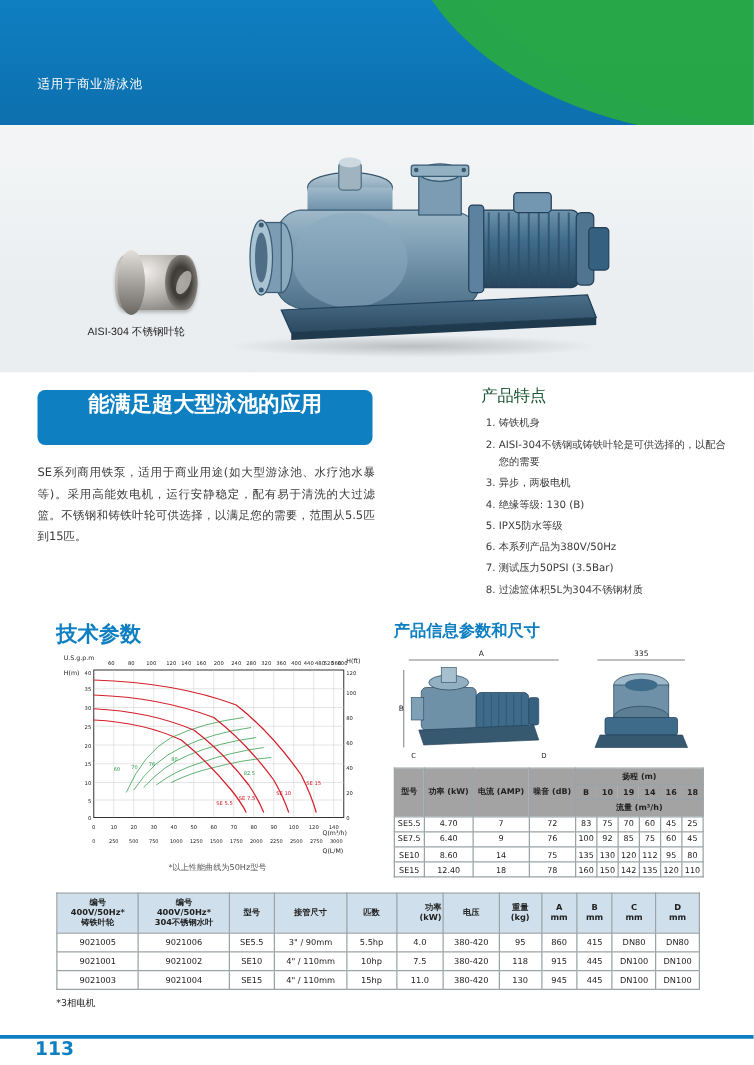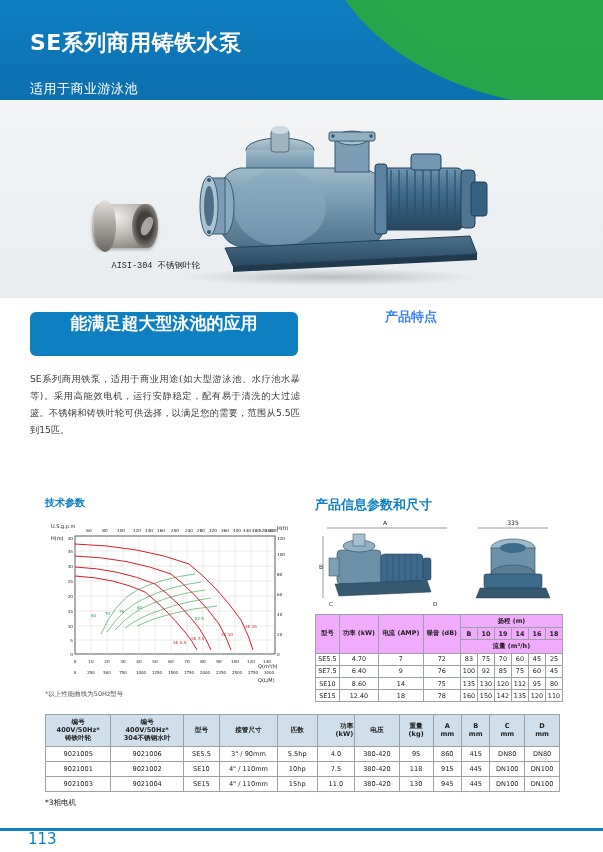--- a/index.html
+++ b/index.html
@@ -43,23 +43,22 @@
     font-family:"DejaVu Sans", sans-serif;
     text-shadow:0 1px 1px rgba(0,0,0,.08);
   }
   .title-main {
     position:absolute; left:30px; top:28px;
     color:#fff; font-size:22px; font-weight:bold; letter-spacing:.5px;
     font-family:"DejaVu Sans", sans-serif;
   }
   .title-sub {
     position:absolute; left:30px; top:60px;
-    color:#fff; font-size:13px; letter-spacing:.5px;
-    font-family:"DejaVu Sans", sans-serif;
-    margin-top:20px;
+    color:#fff; font-size:10px; letter-spacing:.5px;
+    font-family:"DejaVu Sans", sans-serif;
   }
 
   
   .hero {
     position:relative;
     height: 198px;
     background: linear-gradient(180deg,#f3f5f6 0%, #eceff1 60%, #e9edef 100%);
     overflow:hidden;
   }
   .hero-shadow {
@@ -87,22 +86,22 @@
     position:absolute; left:50px; top:18px; width:10px; height:20px;
     background:#d9d6d2; border-radius:50%; transform:rotate(25deg); opacity:.65;
   }
   .impeller-cap2 {
     position:absolute; left:2px; top:2px; width:22px; height:52px;
     background: linear-gradient(180deg,#e3e0dc,#9a9691 60%,#6b6864);
     border-radius:50%;
   }
   .impeller-caption {
     position:absolute; left:70px; top:160px; width:130px;
-    text-align:right; font-size:8.5px; color:#231f20;
-    font-family:Liberation Mono, monospace;
+    text-align:left; font-size:8.5px; color:#231f20;
+    font-family:Liberation Sans, sans-serif;
   }
 
   
   .mid { position:relative; height:200px; background:#fff; }
 
   .callout {
     position:absolute; left:30px; top:14px; width:268px; height:44px;
     background:#0e7fc1; border-radius:6px;
     display:flex; align-items:flex-start; justify-content:center;
     color:#fff; font-size:17px; font-weight:bold;
@@ -110,21 +109,21 @@
   }
   .body-text {
     position:absolute; left:30px; top:72px; width:270px;
     font-size:9.2px; line-height:1.85; color:#3b3b3b;
     font-family:"DejaVu Sans", sans-serif;
     text-align:justify;
   }
 
   .features-title {
     position:absolute; left:385px; top:10px;
-    color:#3b82f6; font-size:13px; font-weight:bold;
+    color:#14532d; font-size:13px; font-weight:normal;
     font-family:"DejaVu Sans", sans-serif;
   }
   .features {
     position:absolute; left:385px; top:34px; width:200px;
     font-size:8.2px; line-height:1.65; color:#3b3b3b;
     font-family:"DejaVu Sans", sans-serif;
   }
   .features li { margin-bottom:3.5px; }
   .features ol { margin:0; padding-left:14px; }
 
@@ -133,84 +132,83 @@
     position:absolute; left:145px; top:95px;
     font-size:52px; color:#d9dde0; opacity:.75;
     font-family:"Liberation Serif", serif;
     letter-spacing:1px; pointer-events:none; z-index:0;
   }
   .watermark small { display:block; font-size:20px; letter-spacing:4px; margin-top:-6px; margin-left:4px;}
 
   
   .tech-title {
     position:absolute; left:45px; top:496px;
-    color:#0e7fc1; font-size:10px; font-weight:bold;
+    color:#0e7fc1; font-size:17px; font-weight:bold;
     font-family:"DejaVu Sans", sans-serif;
   }
   .spec-title {
     position:absolute; left:315px; top:496px;
     color:#0e7fc1; font-size:13px; font-weight:bold;
     font-family:"DejaVu Sans", sans-serif;
   }
 
   .chart-box {
     position:absolute; left:45px; top:516px; width:258px; height:170px;
     background:#fff;
   }
   .chart-caption {
     position:absolute; left:45px; top:690px; width:258px;
-    font-size:6.5px; color:#555; text-align:left;
+    font-size:6.5px; color:#555; text-align:center;
     font-family:"DejaVu Sans", sans-serif;
   }
 
   
   .draw-box { position:absolute; top:514px; }
 
   
   .spec-table {
     position:absolute; left:315px; top:614px; width:248px;
     border-collapse:collapse; font-size:6.4px;
     font-family:"DejaVu Sans", sans-serif;
   }
   .spec-table th, .spec-table td {
     border:.6px solid #9aa3a8; text-align:center; padding:1.6px 1px;
     color:#222;
   }
-  .spec-table thead th { background:#f0abfc; font-weight:bold; }
+  .spec-table thead th { background:#a3a3a3; font-weight:bold; }
 
   
   .bottom-table {
     position:absolute; left:45px; top:714px; width:515px;
     border-collapse:collapse; font-size:6.6px;
     font-family:"DejaVu Sans", sans-serif;
   }
   .bottom-table th, .bottom-table td {
     border:.6px solid #9aa3a8; text-align:center; padding:3px 1px; color:#222;
   }
   .bottom-table thead th { background:#cfe0ec; font-weight:bold; line-height:1.25; }
   .note {
     position:absolute; left:45px; top:798px;
     font-size:7.5px; color:#222; font-family:"DejaVu Sans", sans-serif;
   }
 
   .footer-rule {
     position:absolute; left:0; top:828px; width:603px; height:3px; background:#0e7fc1;
   }
   .page-no {
-    position:absolute; left:28px; top:830px; font-size:15px; color:#0e7fc1; font-weight:normal;
+    position:absolute; left:28px; top:830px; font-size:15px; color:#0e7fc1; font-weight:bold;
     font-family:"DejaVu Sans", sans-serif;
   }
 </style>
 </head>
 <body>
 
 <div class="header">
   <div class="header-swoosh2"></div>
   <div class="header-swoosh"></div>
-  <div class="title-main">SE系列商用铸铁水泵</div>
   <div class="title-sub">适用于商业游泳池</div>
 </div>
 
 <div class="hero">
   <div class="hero-shadow"></div>
 
   <svg class="pump" viewBox="0 0 320 170">
     <defs>
       <linearGradient id="bodyG" x1="0" y1="0" x2="0" y2="1">
         <stop offset="0" stop-color="#9fb9c9"></stop>
@@ -288,20 +286,32 @@
 <div class="mid">
 
 
   <div class="callout">
     <span>能满足超大型泳池的应用</span>
   </div>
 
   <div class="body-text">SE系列商用铁泵，适用于商业用途(如大型游泳池、水疗池水暴等)。采用高能效电机，运行安静稳定，配有易于清洗的大过滤篮。不锈钢和铸铁叶轮可供选择，以满足您的需要，范围从5.5匹到15匹。</div>
 
   <div class="features-title">产品特点</div>
+  <div class="features">
+    <ol>
+      <li>铸铁机身</li>
+      <li>AISI-304不锈钢或铸铁叶轮是可供选择的，以配合您的需要</li>
+      <li>异步，两极电机</li>
+      <li>绝缘等级: 130 (B)</li>
+      <li>IPX5防水等级</li>
+      <li>本系列产品为380V/50Hz</li>
+      <li>测试压力50PSI (3.5Bar)</li>
+      <li>过滤篮体积5L为304不锈钢材质</li>
+    </ol>
+  </div>
 </div>
 
 <div class="tech-title">技术参数</div>
 <div class="spec-title">产品信息参数和尺寸</div>
 
 <svg class="chart-box" viewBox="0 0 258 170">
 
   <rect x="30" y="20" width="200" height="118" fill="#ffffff" stroke="#333" stroke-width=".8"></rect>
 
   <g stroke="#c9c9c9" stroke-width=".4">

